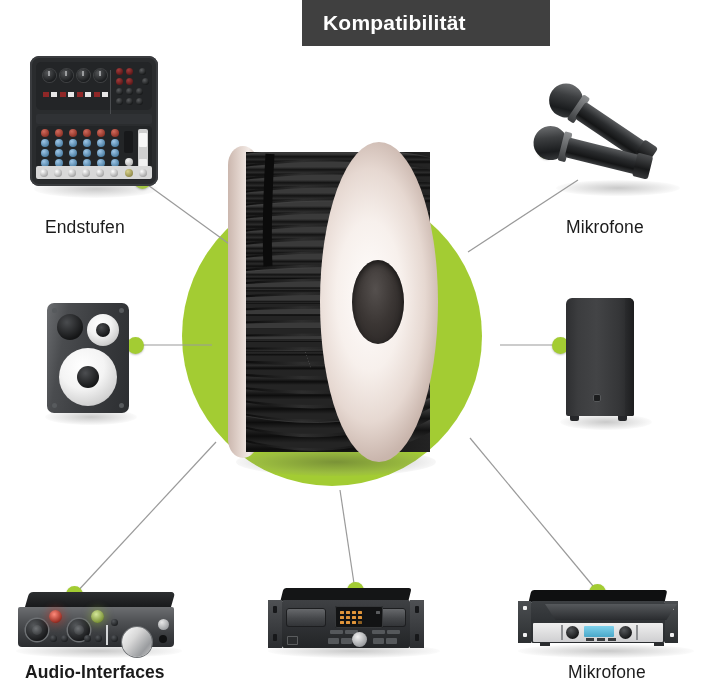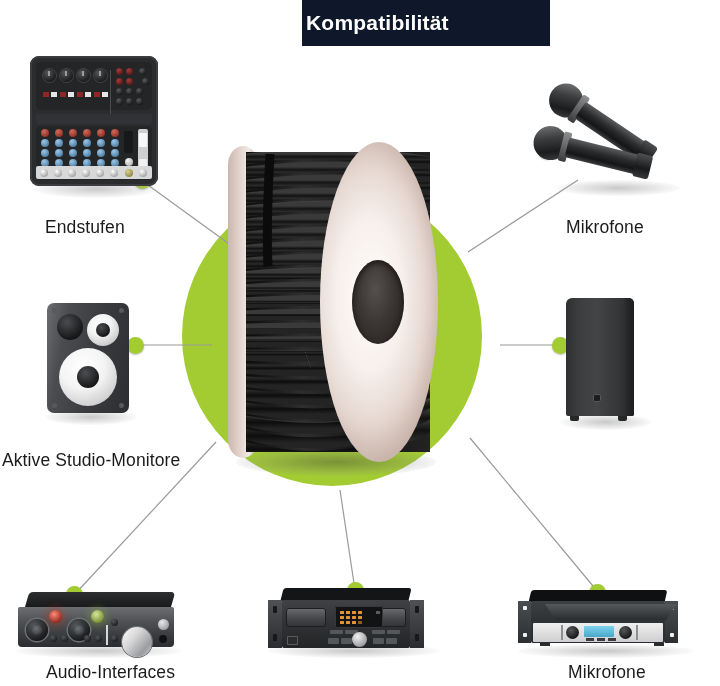--- a/index.html
+++ b/index.html
@@ -18,25 +18,25 @@
     overflow: hidden;
   }
 
   
   .banner {
     position: absolute;
     left: 302px;
     top: 0;
     width: 248px;
     height: 46px;
-    background: #0f172a;
+    background: #404040;
     display: flex;
     align-items: center;
     box-sizing: border-box;
-    padding-left: 4px;
+    padding-left: 21px;
   }
   .banner-title {
     color: #ffffff;
     font-size: 21px;
     font-weight: bold;
     letter-spacing: .2px;
     white-space: nowrap;
   }
 
   
@@ -759,21 +759,20 @@
     <div class="sm-body">
       <div class="sm-screw" style="left:5px;  top:5px;"></div>
       <div class="sm-screw" style="left:72px; top:5px;"></div>
       <div class="sm-screw" style="left:5px;  top:100px;"></div>
       <div class="sm-screw" style="left:72px; top:100px;"></div>
       <div class="sm-tweeter"></div>
       <div class="sm-mid"></div>
       <div class="sm-woof"></div>
     </div>
   </div>
-  <div class="label" style="left:2px; top:450px;">Aktive Studio-Monitore</div>
 
   <div class="device" style="left:566px; top:298px; width:76px; height:132px;">
     <div class="shadow-ellipse" style="left:-6px; top:116px; width:92px; height:16px;"></div>
     <div class="pa-body">
       <div class="pa-side"></div>
       <div class="pa-logo"></div>
     </div>
     <div class="pa-foot" style="left:4px;"></div>
     <div class="pa-foot" style="left:52px;"></div>
   </div>
@@ -791,21 +790,21 @@
       <div class="ai-dot" style="left:66px; top:28px;"></div>
       <div class="ai-dot" style="left:77px; top:28px;"></div>
       <div class="ai-bar"></div>
       <div class="ai-dot" style="left:93px; top:12px;"></div>
       <div class="ai-dot" style="left:93px; top:28px;"></div>
       <div class="ai-knob"></div>
       <div class="ai-dot" style="left:140px; top:12px; width:11px; height:11px; background:radial-gradient(circle at 35% 30%, #e8e8e8, #9a9c9f 78%);"></div>
       <div class="ai-dot" style="left:141px; top:28px; width:8px; height:8px; background:#101112;"></div>
     </div>
   </div>
-  <div class="label" style="left:46px; top:662px;">Audio-Interfaces</div>
+  <div class="label" style="left:25px; top:662px;font-weight:bold;">Audio-Interfaces</div>
 
   <div class="device" style="left:268px; top:588px; width:172px; height:64px;">
     <div class="shadow-ellipse" style="left:0; top:56px; width:172px; height:14px;"></div>
     <div class="pr-top"></div>
     <div class="pr-ear" style="left:0;">
       <div class="pr-earhole" style="top:6px;"></div>
       <div class="pr-earhole" style="top:34px;"></div>
     </div>
     <div class="pr-ear" style="left:142px;">
       <div class="pr-earhole" style="top:6px;"></div>

